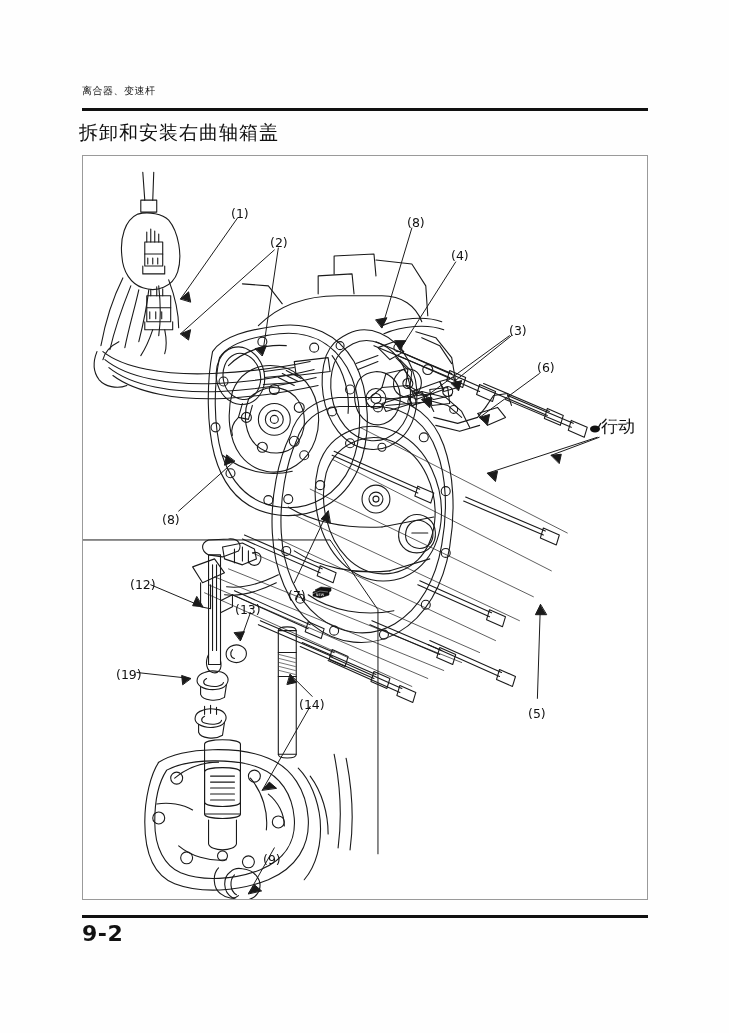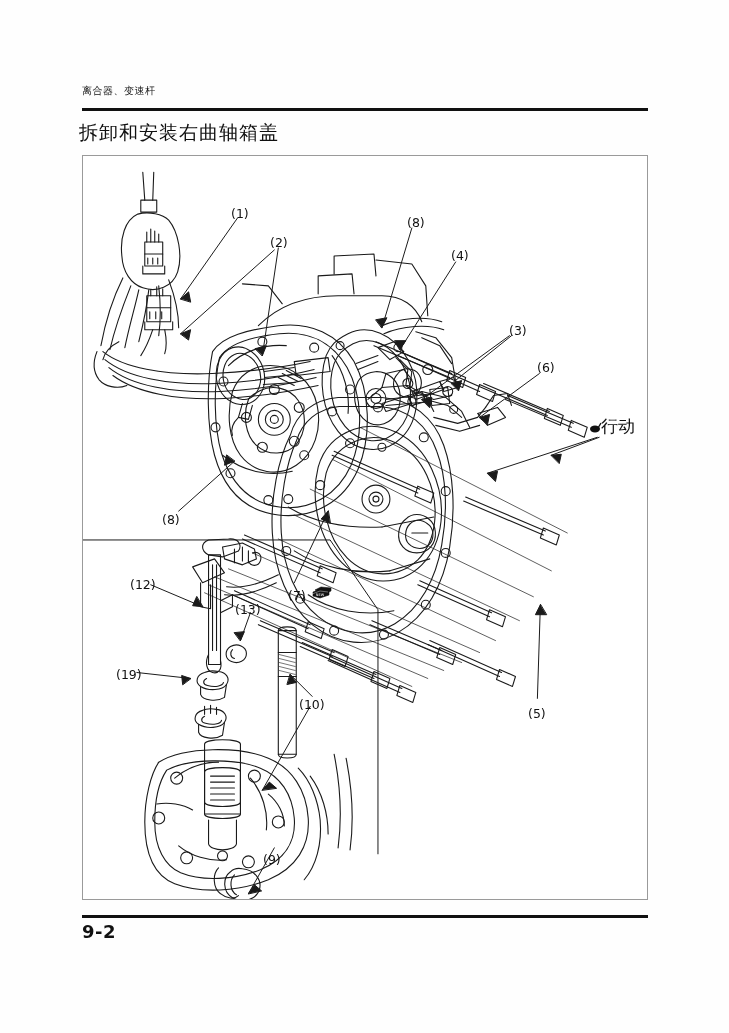--- a/index.html
+++ b/index.html
@@ -76,21 +76,21 @@
     left: 82px;
     top: 915px;
     width: 566px;
     height: 3px;
     background: #111111;
   }
   .page-number {
     position: absolute;
     left: 82px;
     top: 921px;
-    font-size: 18px;
+    font-size: 22px;
     font-weight: bold;
     color: #111111;
     letter-spacing: 0.5px;
   }
 
   
   .callout {
     position: absolute;
     font-size: 12.5px;
     color: #111111;
@@ -574,21 +574,21 @@
     <div class="callout" style="left:187px; top:81px;">(2)</div>
     <div class="callout" style="left:324px; top:61px;">(8)</div>
     <div class="callout" style="left:368px; top:94px;">(4)</div>
     <div class="callout" style="left:426px; top:169px;">(3)</div>
     <div class="callout" style="left:454px; top:206px;">(6)</div>
     <div class="callout" style="left:79px;  top:358px;">(8)</div>
     <div class="callout" style="left:205px; top:434px;">(7)</div>
     <div class="callout" style="left:47px;  top:423px;">(12)</div>
     <div class="callout" style="left:152px; top:448px;">(13)</div>
     <div class="callout" style="left:33px;  top:513px;">(19)</div>
-    <div class="callout" style="left:216px; top:543px;">(10)</div>
+    <div class="callout" style="left:216px; top:543px;">(14)</div>
     <div class="callout" style="left:445px; top:552px;">(5)</div>
     <div class="callout" style="left:180px; top:698px;">(9)</div>
 
     <svg class="new-badge" style="left:228px; top:428px;" viewBox="0 0 44 30">
       <g stroke="#111111" stroke-width="1.2" fill="#111111">
         <path d="M8 12 L20 6 L40 8 L40 14 L26 20 Z"></path>
         <path d="M4 16 L20 10 L36 12 L36 22 L18 28 L4 24 Z"></path>
         <path d="M2 20 L18 14 L34 16" fill="none" stroke="#ffffff" stroke-width="0.8"></path>
       </g>
       <text x="18" y="24" font-size="7" fill="#ffffff" font-family="DejaVu Sans, sans-serif" text-anchor="middle">NEW</text>

